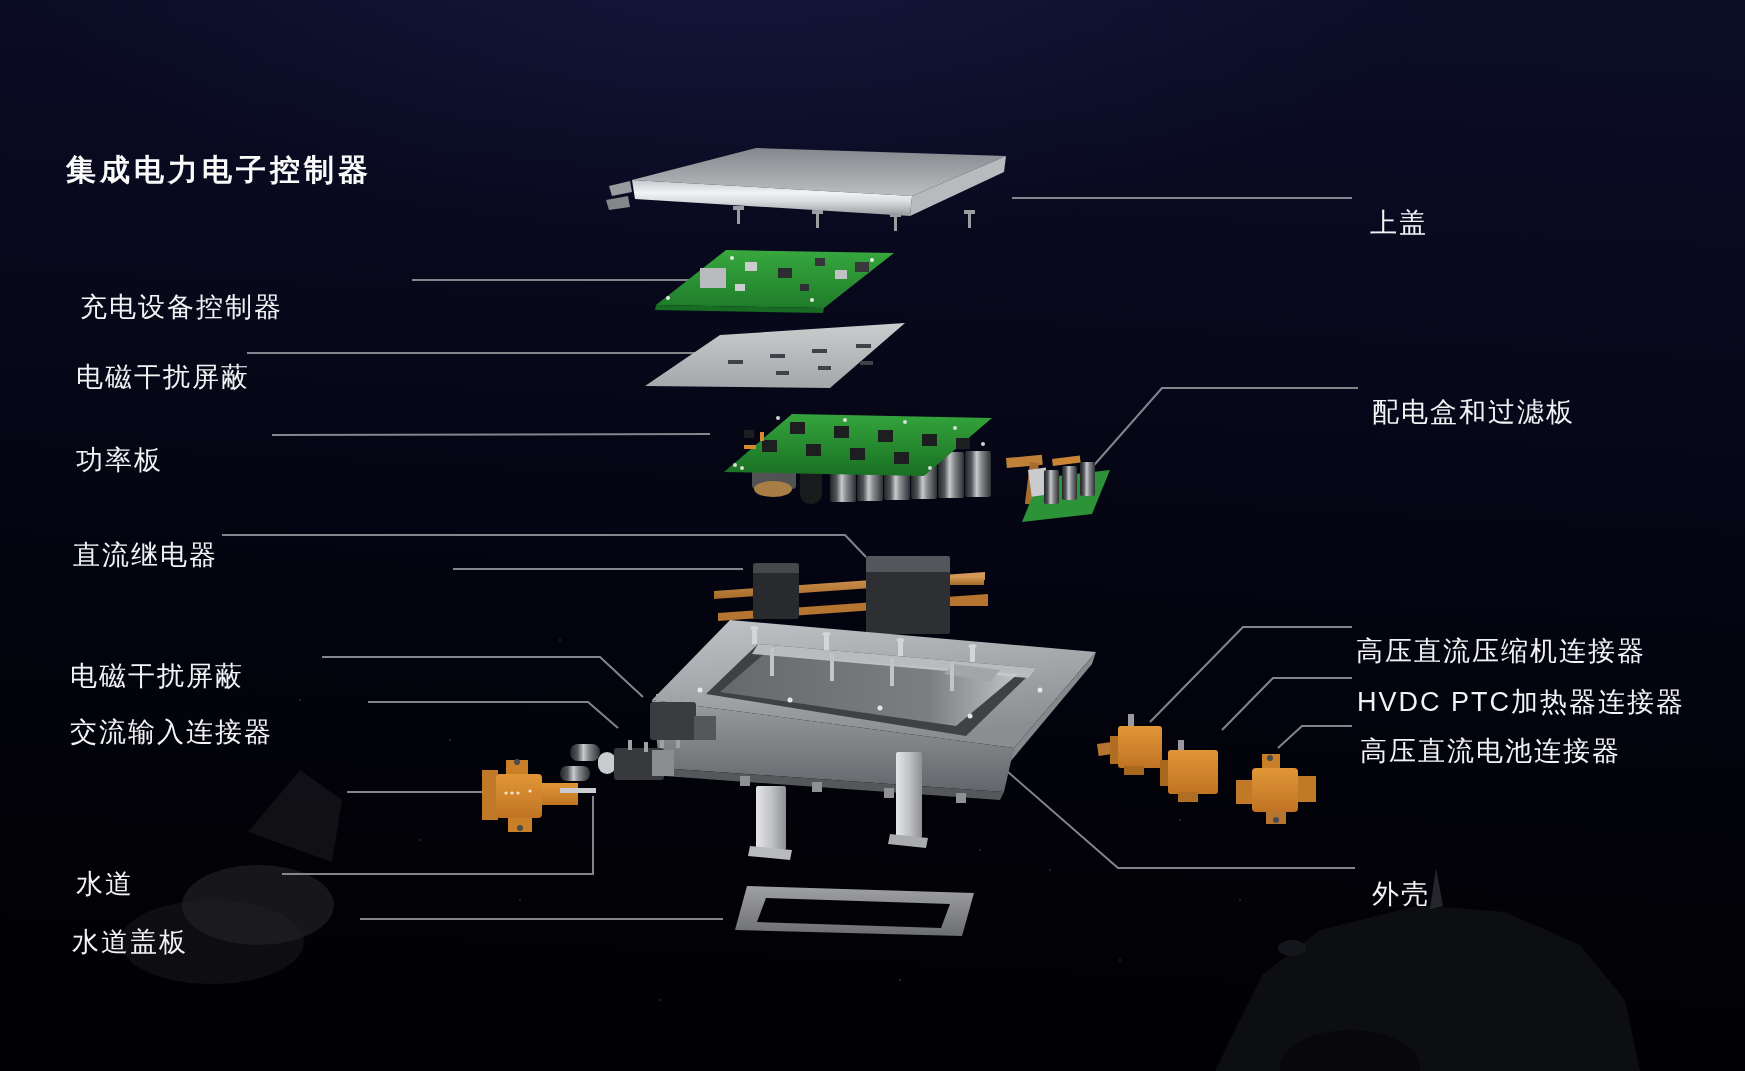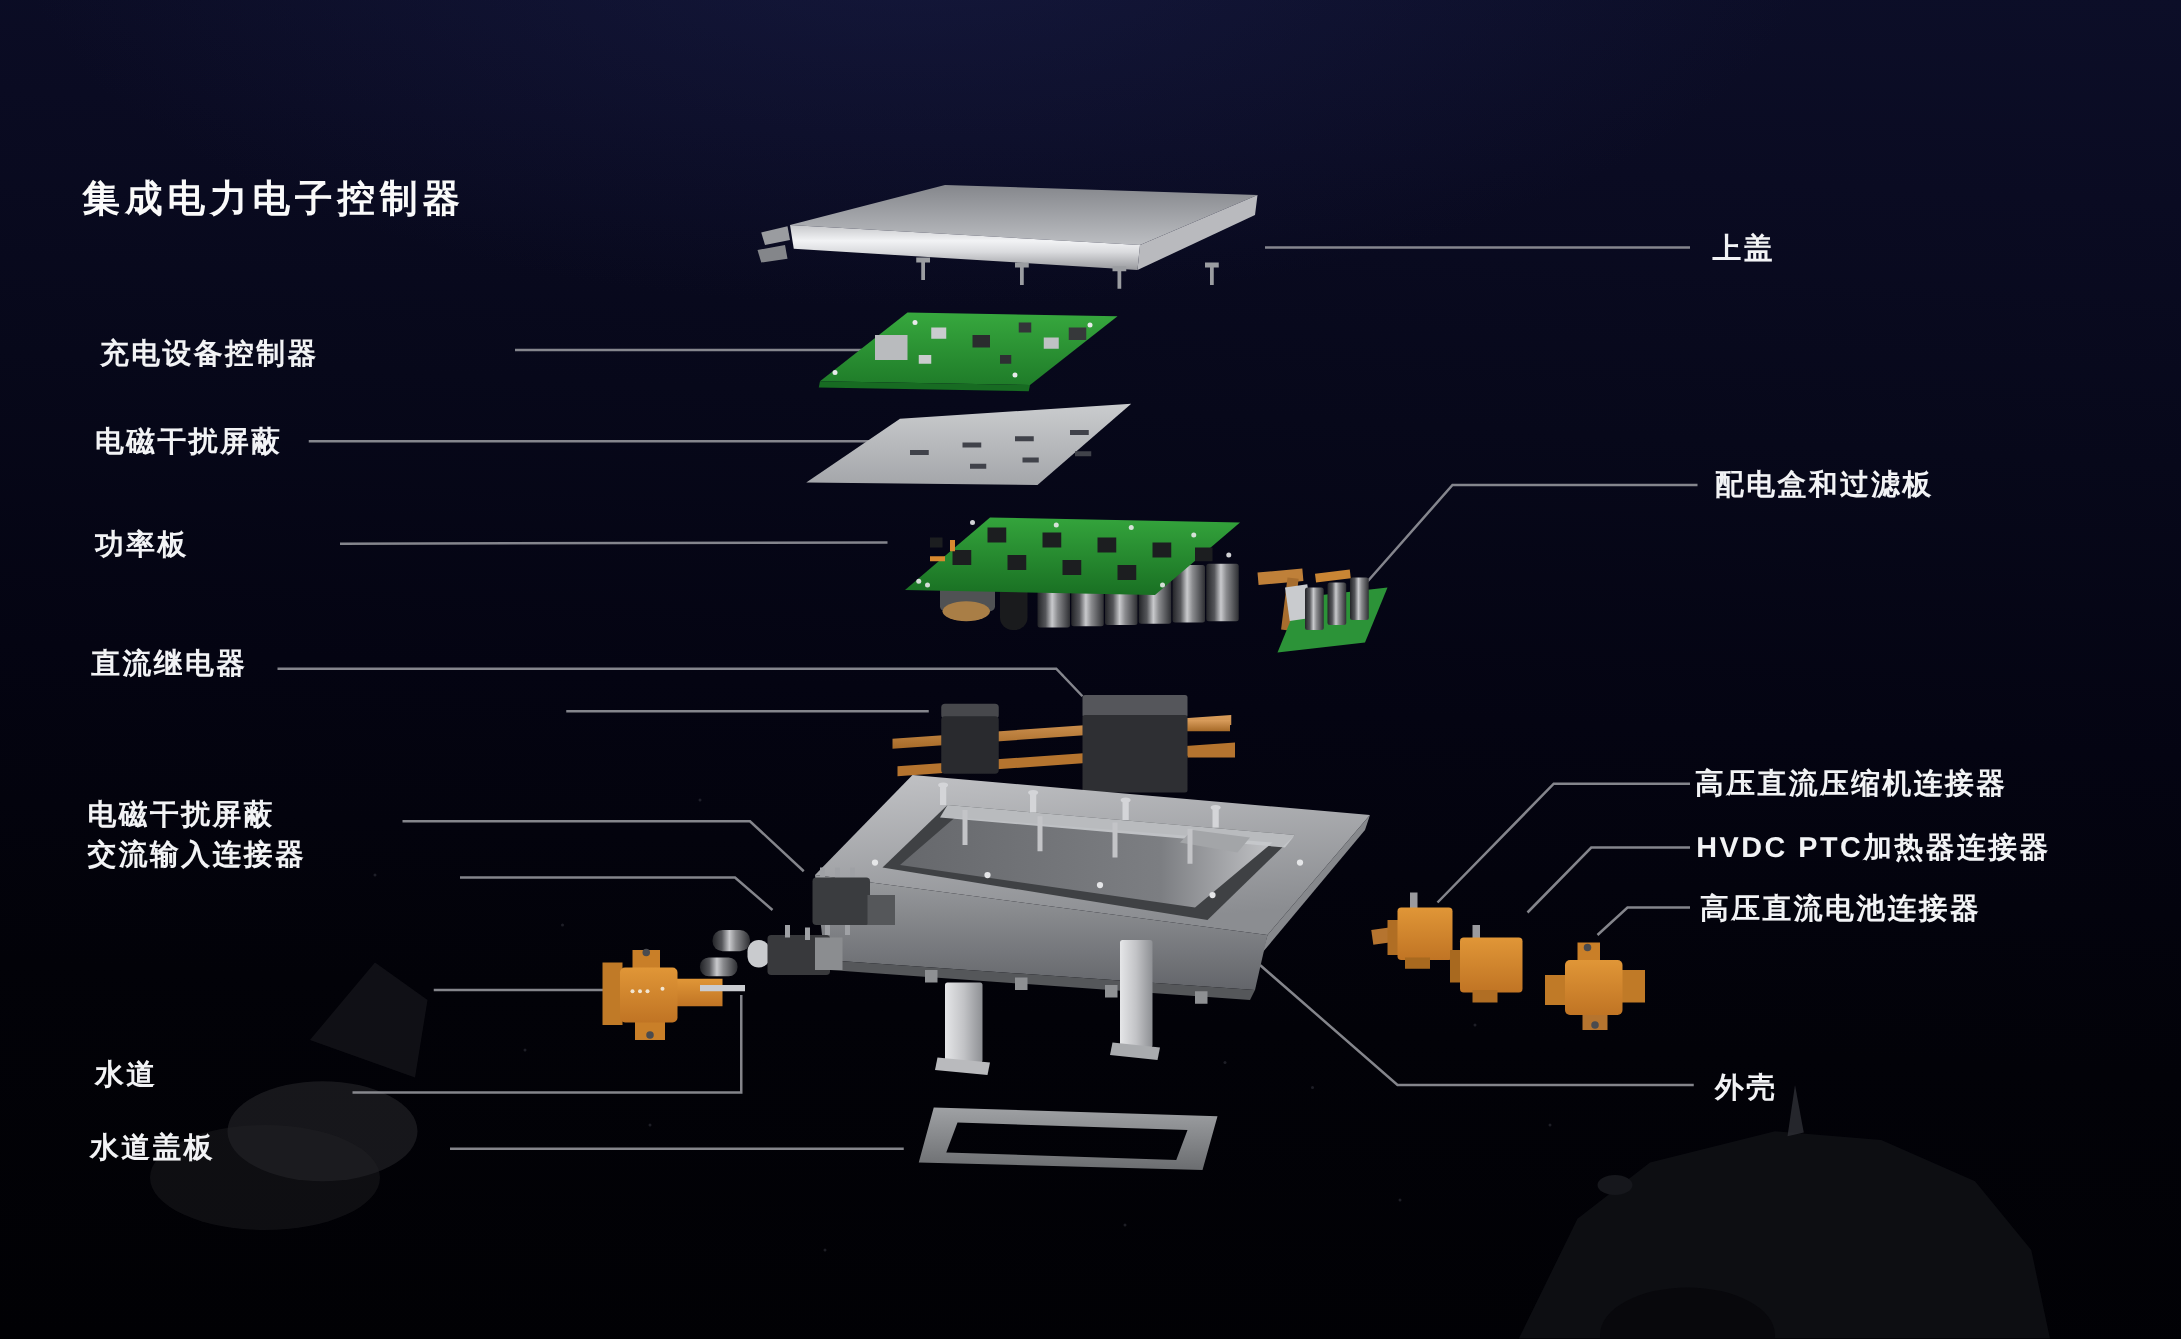--- a/index.html
+++ b/index.html
@@ -16,22 +16,23 @@
   .page-title{
     position:absolute;
     color:#fafafa;
     font-size:30px;font-weight:700;letter-spacing:4px;
     white-space:nowrap;
   }
   .callout{
     position:absolute;
     transform:translateY(-50%);
     color:#f2f3f5;
-    font-size:23px;font-weight:700;letter-spacing:2px;
+    font-size:27px;font-weight:400;letter-spacing:2px;
     white-space:nowrap;
+    margin-top:24px;
   }
 </style>
 </head>
 <body>
 
 <div class="stage">
 
   <svg class="art" width="1745" height="1071" viewBox="0 0 1745 1071">
     <defs>
       <linearGradient id="gCoverTop" x1="0" y1="0" x2="0" y2="1">
@@ -361,28 +362,28 @@
       <circle cx="1270" cy="758" r="3" fill="#4a4b4f"></circle>
       <circle cx="1276" cy="820" r="3" fill="#4a4b4f"></circle>
     </g>
 
     <g>
       <path d="M747,886 L974,893 L962,936 L735,930 Z
                M766,898 L757,922 L941,928 L950,904 Z" fill="url(#gRing)" fill-rule="evenodd"></path>
     </g>
   </svg>
 
-  <div class="page-title" style="left:66px;top:139px">集成电力电子控制器</div>
+  <div class="page-title" style="left:66px;top:150px">集成电力电子控制器</div>
 
   <div class="callout" style="left:80px;top:283px">充电设备控制器</div>
   <div class="callout" style="left:76px;top:353px">电磁干扰屏蔽</div>
   <div class="callout" style="left:76px;top:436px">功率板</div>
   <div class="callout" style="left:73px;top:531px">直流继电器</div>
   <div class="callout" style="left:70px;top:652px">电磁干扰屏蔽</div>
-  <div class="callout" style="left:70px;top:684px">交流输入连接器</div>
+  <div class="callout" style="left:70px;top:708px">交流输入连接器</div>
   <div class="callout" style="left:76px;top:860px">水道</div>
   <div class="callout" style="left:72px;top:918px">水道盖板</div>
 
   <div class="callout" style="left:1370px;top:199px">上盖</div>
   <div class="callout" style="left:1372px;top:388px">配电盒和过滤板</div>
   <div class="callout" style="left:1356px;top:627px">高压直流压缩机连接器</div>
   <div class="callout" style="left:1360px;top:727px">高压直流电池连接器</div>
   <div class="callout" style="left:1357px;top:678px">HVDC PTC加热器连接器</div>
   <div class="callout" style="left:1372px;top:870px">外壳</div>
 </div>

